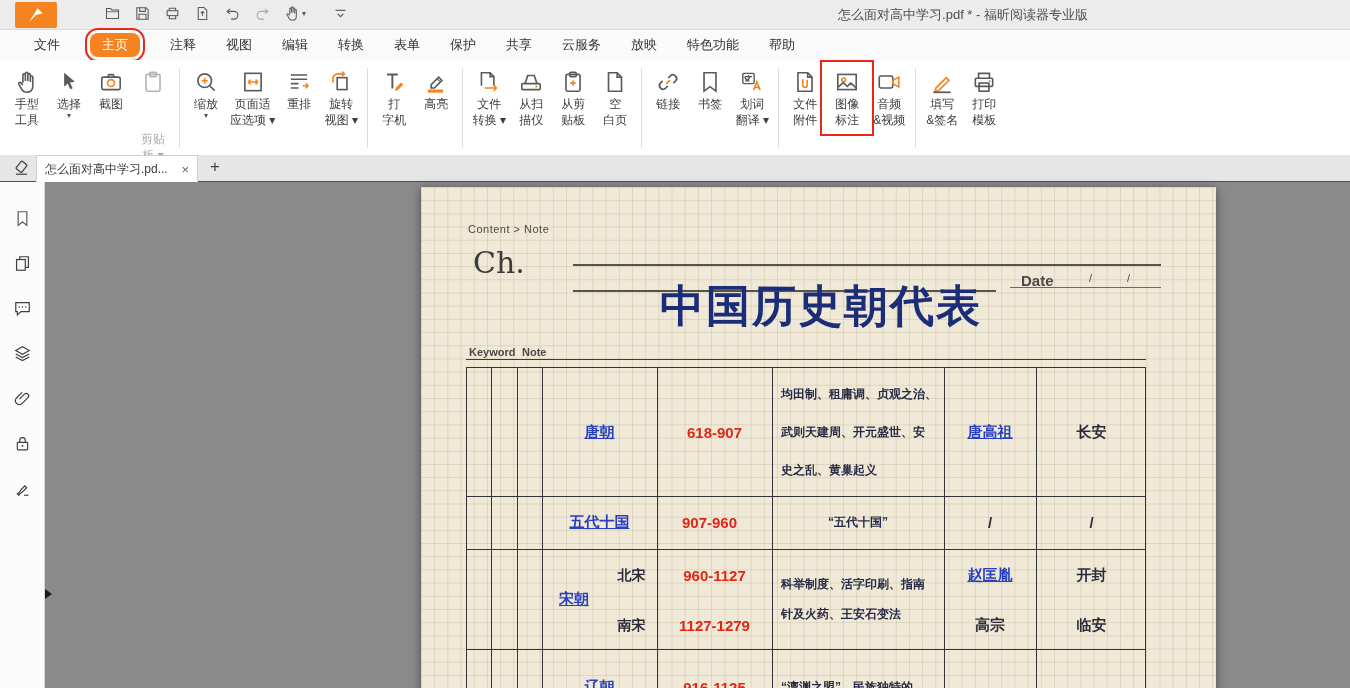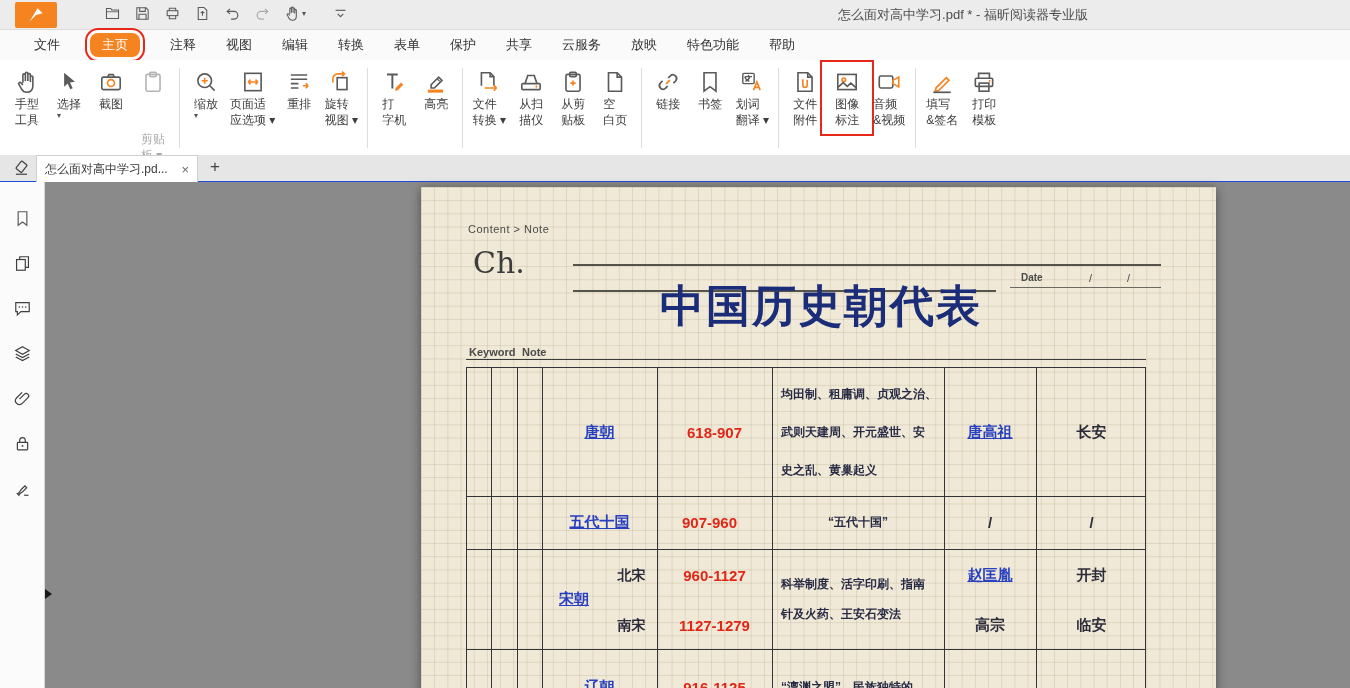--- a/index.html
+++ b/index.html
@@ -18,21 +18,21 @@
   .win-title{position:absolute;right:262px;top:0;height:30px;line-height:30px;font-size:13px;color:#4d4d4d;white-space:nowrap;}
   
   .menubar{position:absolute;left:0;top:30px;width:100%;height:30px;background:#fafafa;display:flex;align-items:center;padding-left:34px;gap:30px;box-sizing:border-box;}
   .menu-tab{font-size:13px;color:#333;cursor:default;white-space:nowrap;}
   .menu-tab.active{background:#f5831f;color:#fff;padding:3px 12px;border-radius:8px;outline:2px solid #e8271b;outline-offset:3px;}
   
   .ribbon{position:absolute;left:0;top:60px;width:100%;height:95px;background:#fff;display:flex;align-items:flex-start;padding:6px 0 0 6px;box-sizing:border-box;}
   .rb-btn{display:flex;flex-direction:column;align-items:center;min-width:42px;padding:2px 3px;background:none;border:none;cursor:default;}
   .rb-icon{height:28px;display:flex;align-items:center;}
   .rb-icon svg{width:26px;height:26px;display:block;}
-  .rb-label{font-size:12px;line-height:16px;color:#3d3d3d;text-align:left;white-space:nowrap;}
+  .rb-label{font-size:12px;line-height:16px;color:#3d3d3d;text-align:center;white-space:nowrap;}
   .rb-caret{font-size:8px;color:#555;line-height:8px;}
   .rb-btn.disabled{opacity:.45;gap:35px;}
   .rb-btn.annotated{outline:2px solid #e8271b;outline-offset:4px;}
   .rb-sep{width:1px;height:80px;background:#ddd;margin:2px 5px 0;flex:none;}
   
   .tabbar{position:absolute;left:0;top:155px;width:100%;height:27px;background:#e6e6e6;border-bottom:1px solid #1d4ed8;box-sizing:border-box;}
   .tb-icon{position:absolute;left:12px;top:3px;}
   .tb-icon svg{width:19px;height:19px;display:block;}
   .doc-tab{position:absolute;left:36px;top:0;height:27px;width:162px;background:#fff;border:1px solid #cfcfcf;border-bottom:none;display:flex;align-items:center;padding:0 8px;box-sizing:border-box;font-size:12px;color:#3a3a3a;}
   .doc-tab-label{flex:1;overflow:hidden;white-space:nowrap;}
@@ -49,21 +49,21 @@
     background-image:linear-gradient(to right,rgba(148,132,96,.20) 1px,transparent 1px),
                      linear-gradient(to bottom,rgba(148,132,96,.20) 1px,transparent 1px);
     background-size:13.2px 13.2px;}
   .pdf-page>div{position:absolute;}
   .pp-breadcrumb{left:47px;top:36px;font-size:11px;color:#4a4a4a;letter-spacing:.5px;}
   .pp-ch{left:52px;top:58px;font-family:"DejaVu Serif","Liberation Serif",serif;font-size:30px;color:#3c3c3c;}
   .pp-rule1{left:152px;top:77px;width:588px;height:1.5px;background:#55544c;}
   .pp-rule2{left:152px;top:103px;width:423px;height:1.5px;background:#55544c;}
   .pp-title{left:180px;top:90px;width:440px;text-align:center;font-family:"DejaVu Serif","Liberation Serif",serif;font-weight:bold;font-size:44px;color:#1b2d78;letter-spacing:2px;}
   .pp-date-underline{left:589px;top:100px;width:151px;height:1px;background:#6a6a60;}
-  .pp-date{left:600px;top:85px;font-size:10px;font-weight:bold;color:#4a4a4a;}
+  .pp-date{left:600px;top:85px;font-size:15px;font-weight:bold;color:#4a4a4a;}
   .pp-slash1{left:668px;top:85px;font-size:11px;color:#4a4a4a;}
   .pp-slash2{left:706px;top:85px;font-size:11px;color:#4a4a4a;}
   .pp-kw{left:48px;top:159px;font-size:11px;font-weight:bold;color:#4a4a4a;}
   .pp-note{left:101px;top:159px;font-size:11px;font-weight:bold;color:#4a4a4a;}
   .pp-kwrule{left:45px;top:172px;width:680px;height:1px;background:#3a3a3a;}
   
   .htable{left:45px;top:180px;width:680px;height:460px;border:1.5px solid #33333a;border-bottom:none;box-sizing:border-box;}
   .vl{position:absolute;top:0;height:100%;width:1px;background:#33333a;display:block;}
   .hl{position:absolute;left:0;width:100%;height:1px;background:#33333a;display:block;}
   .vl.seg,.hl.seg{height:auto;width:auto;}

